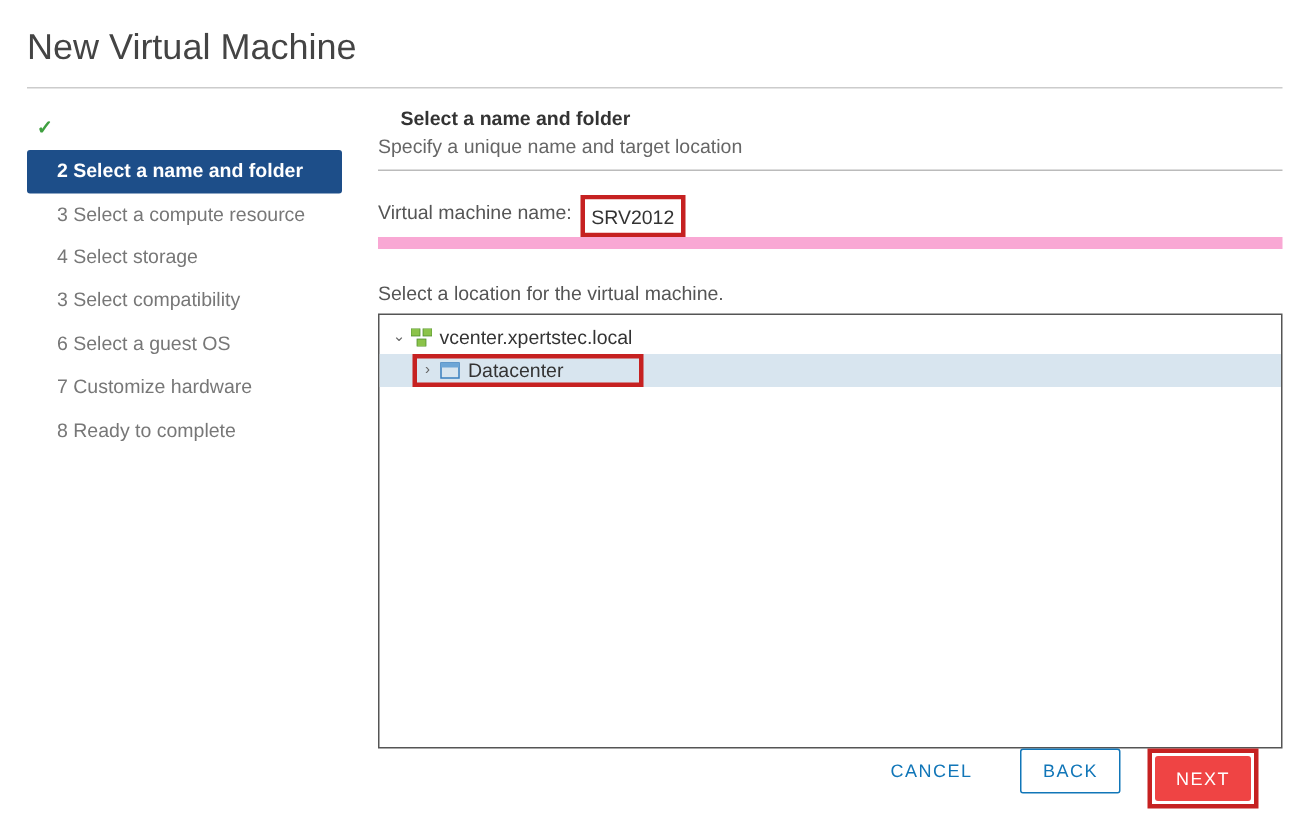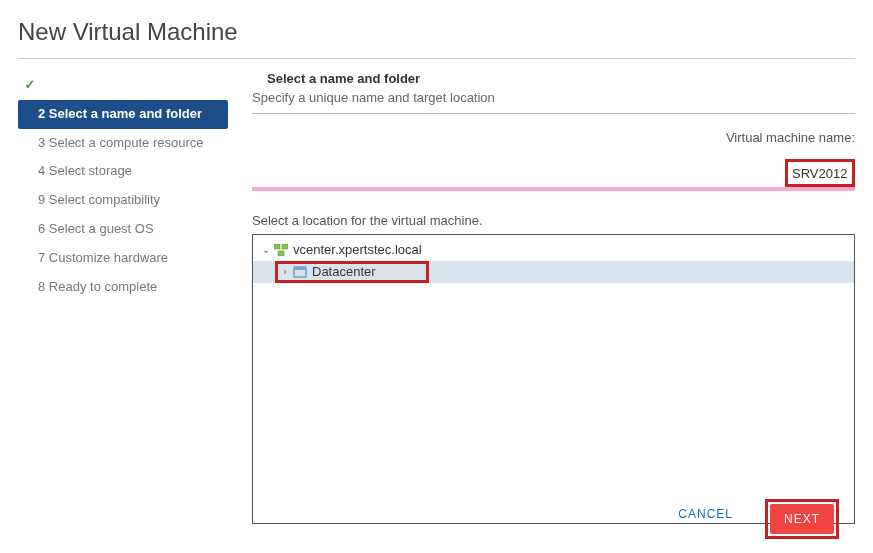--- a/index.html
+++ b/index.html
@@ -68,27 +68,26 @@
     color: #666;
     font-size: 13px;
   }
   .heading-block {
     border-bottom: 1px solid #bbb;
     padding-bottom: 8px;
     margin-bottom: 16px;
   }
   .name-row {
     display: flex;
-    align-items: flex-end;
+    align-items: center;
     gap: 8px;
     margin-bottom: 22px;
-    border-bottom: 4px solid #f9a8d4;
+    border-bottom: 8px solid #f9a8d4;
     padding-bottom: 0;
     position: relative;
-    flex-direction: column;
   }
   .name-label {
     color: #555;
     white-space: nowrap;
     padding-bottom: 6px;
   }
   .name-input-wrap {
     flex: 1;
     border: 3px solid #c62121;
     padding: 0;
@@ -211,21 +210,21 @@
       <div class="step">
         <span class="check">✓</span>
         <span>3 Select a compute resource</span>
       </div>
       <div class="step">
         <span class="check">✓</span>
         <span>4 Select storage</span>
       </div>
       <div class="step">
         <span class="check">✓</span>
-        <span>9 Select compatibility</span>
+        <span>3 Select compatibility</span>
       </div>
       <div class="step">
         <span class="check">✓</span>
         <span>6 Select a guest OS</span>
       </div>
       <div class="step">
         <span class="check">✓</span>
         <span>7 Customize hardware</span>
       </div>
       <div class="step">
@@ -273,16 +272,17 @@
             <span>Datacenter</span>
           </span>
         </div>
       </div>
     </div>
   </div>
 </div>
 
 <div class="footer">
   <button class="btn cancel">CANCEL</button>
+  <button class="btn back">BACK</button>
   <span class="next-wrap">
     <button class="btn next">NEXT</button>
   </span>
 </div>
 
 </body></html>

